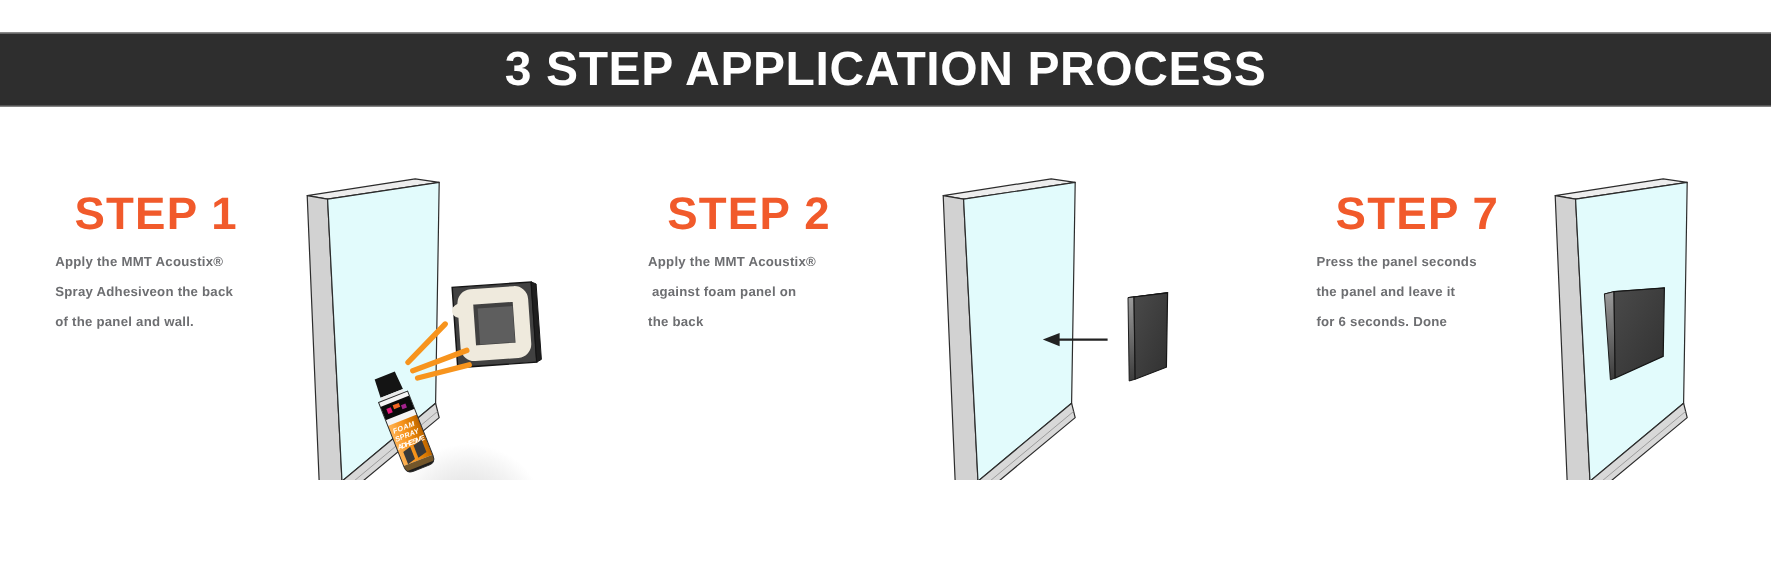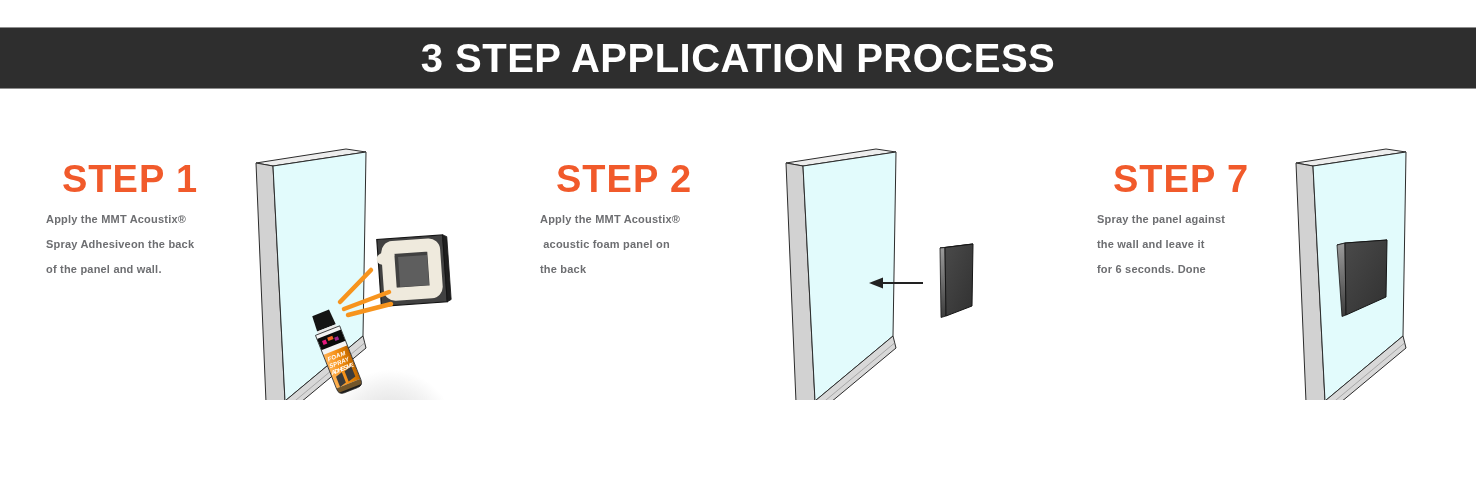--- a/index.html
+++ b/index.html
@@ -92,28 +92,28 @@
   <div class="step-text" id="step1-text">
     <div class="step-heading">STEP 1</div>
     <div class="step-line">Apply the MMT Acoustix®</div>
     <div class="step-line">Spray Adhesiveon the back</div>
     <div class="step-line">of the panel and wall.</div>
   </div>
 
   <div class="step-text" id="step2-text">
     <div class="step-heading">STEP 2</div>
     <div class="step-line">Apply the MMT Acoustix®</div>
-    <div class="step-line"> acoustic foam panel on</div>
+    <div class="step-line"> against foam panel on</div>
     <div class="step-line">the back</div>
   </div>
 
   <div class="step-text" id="step3-text">
     <div class="step-heading">STEP 7</div>
-    <div class="step-line">Spray the panel against</div>
-    <div class="step-line">the wall and leave it</div>
+    <div class="step-line">Press the panel seconds</div>
+    <div class="step-line">the panel and leave it</div>
     <div class="step-line">for 6 seconds. Done</div>
   </div>
 
   <svg class="illus" id="illus1" width="240" height="344" viewBox="0 0 240 344">
     <ellipse cx="150" cy="285" rx="62" ry="55" fill="url(#shadowGrad)"></ellipse>
     <use href="#wall-shape"></use>
 
     <g transform="translate(174,130) rotate(-4)">
       <rect x="-35" y="-33" width="66" height="67" fill="#414141" stroke="#141414" stroke-width="1.2"></rect>
       <path d="M31,-33 L35,-31 L35,32 L31,34 Z" fill="#1F1F1F" stroke="#141414" stroke-width="0.8"></path>

